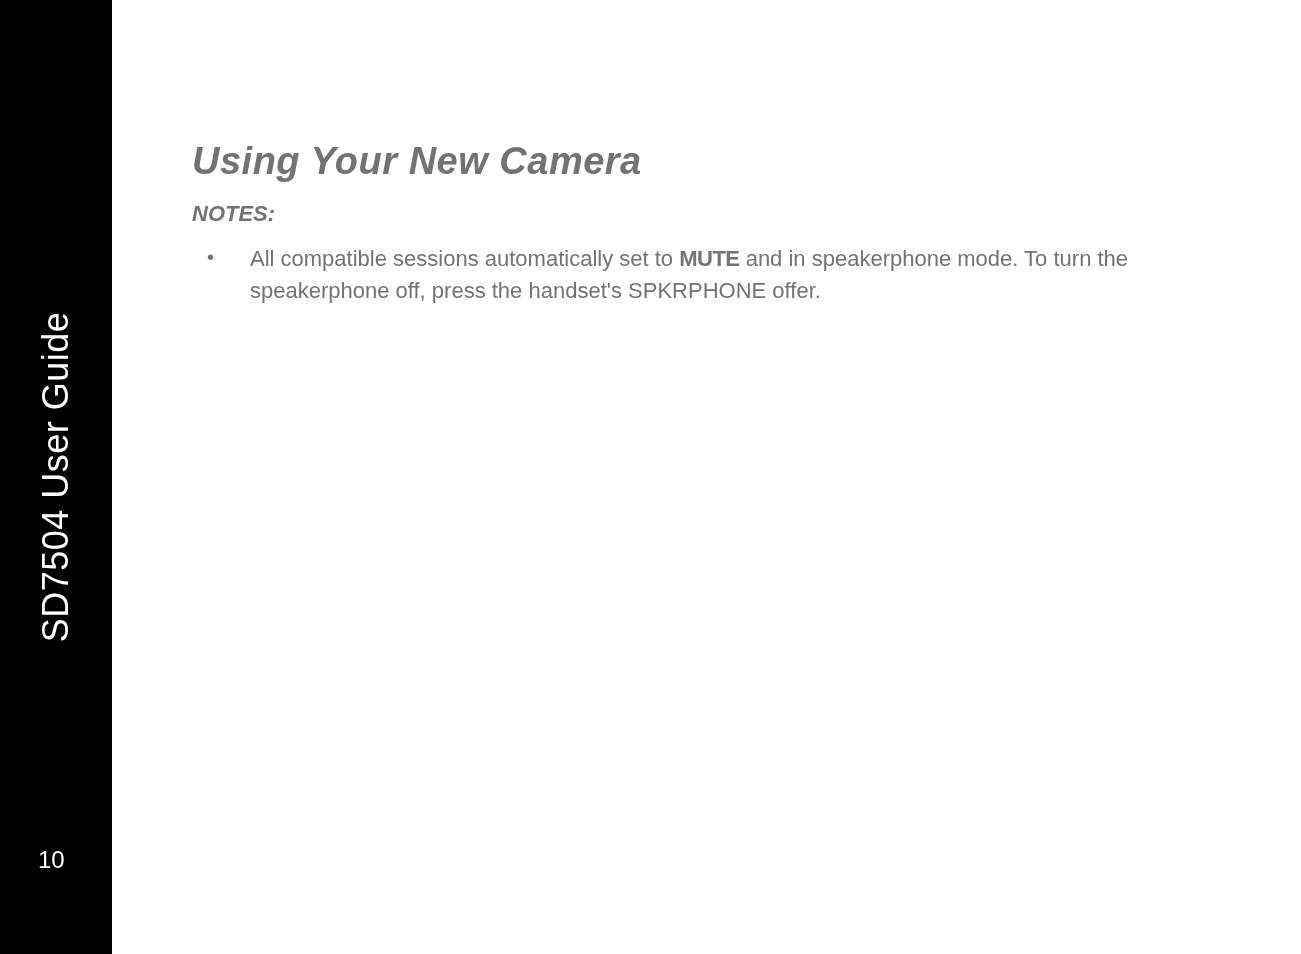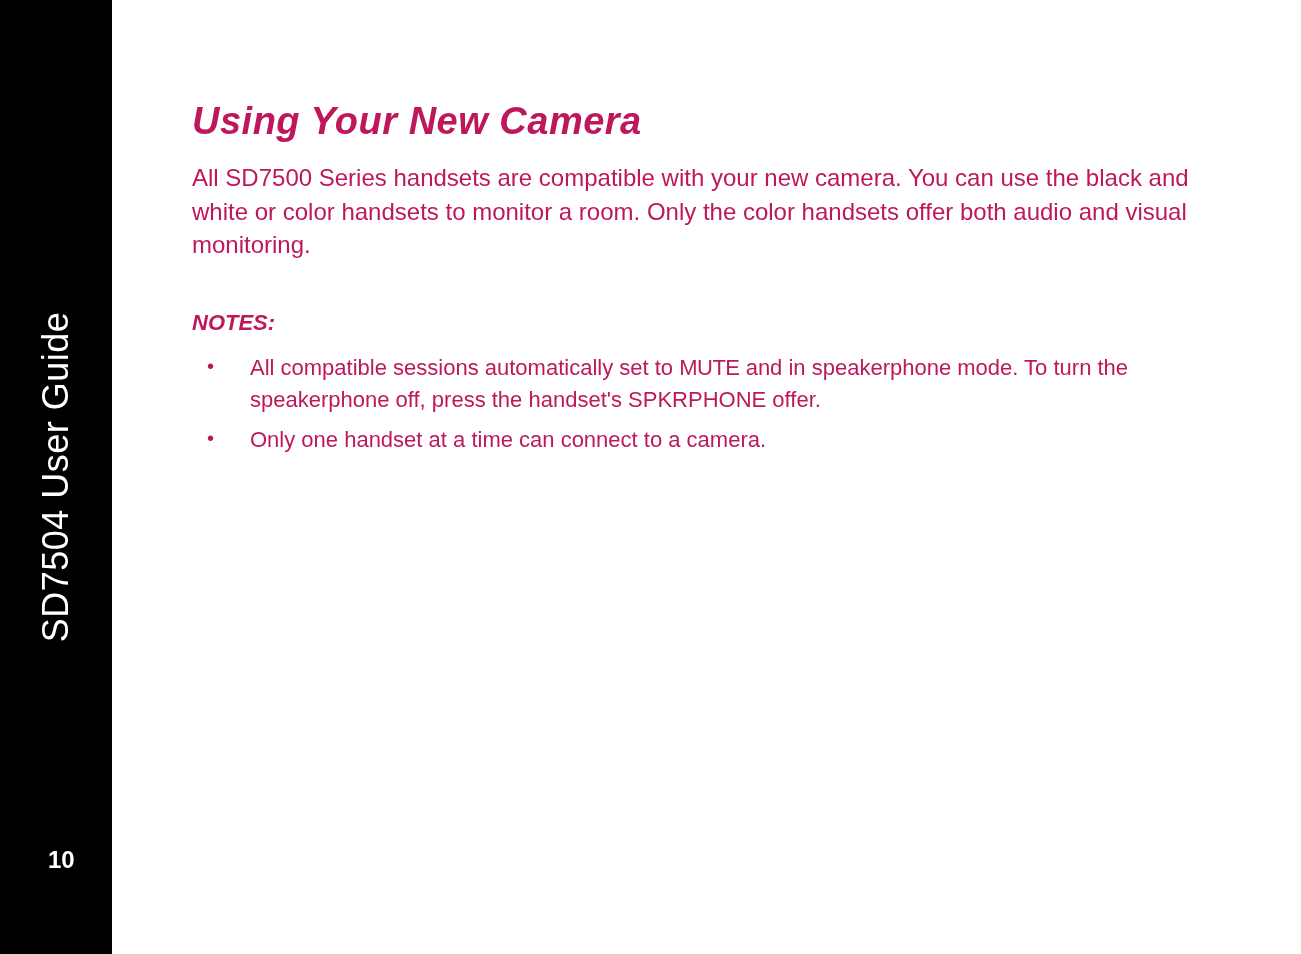--- a/index.html
+++ b/index.html
@@ -30,29 +30,30 @@
       transform: translate(-50%, -50%) rotate(-90deg);
       transform-origin: center center;
       white-space: nowrap;
       font-size: 36px;
       font-weight: 400;
       letter-spacing: 0.5px;
     }
     .page-number {
       position: absolute;
       bottom: 80px;
-      left: 48px;
+      left: 38px;
       font-size: 24px;
-      font-weight: 700;
+      font-weight: 400;
       text-align: right;
     }
     .content {
       flex: 1;
       padding: 100px 90px 40px 80px;
-      color: #be185d;
+      color: #737373;
+      margin-top: 40px;
     }
     .heading {
       font-size: 38px;
       font-weight: 700;
       font-style: italic;
       margin-bottom: 18px;
       letter-spacing: 0.5px;
     }
     .intro {
       font-size: 24px;
@@ -77,42 +78,38 @@
       position: relative;
     }
     ul.notes-list li::before {
       content: "•";
       position: absolute;
       left: 15px;
       top: 0;
       font-size: 20px;
     }
     .mute-word {
-      font-weight: 400;
+      font-weight: 700;
       font-family: "Arial Black", Arial, sans-serif;
       letter-spacing: -0.5px;
       font-style: normal;
     }
     .bold {
       font-weight: 400;
     }
   </style>
 </head>
 <body>
 
 <div class="sidebar">
   <div class="sidebar-title">SD7504 User Guide</div>
   <div class="page-number">10</div>
 </div>
 
 <div class="content">
   <h1 class="heading">Using Your New Camera</h1>
-  <p class="intro">All SD7500 Series handsets are compatible with your new camera. You can use the black and white or color handsets to monitor a room. Only the color handsets offer both audio and visual monitoring.</p>
   <div class="notes-label">NOTES:</div>
   <ul class="notes-list">
     <li>
       <span>All compatible sessions automatically set to </span><span class="mute-word">MUTE</span><span> and in speakerphone mode. To turn the speakerphone off, press the handset's </span><span class="bold">SPKRPHONE</span><span> offer.</span>
     </li>
-    <li>
-      <span>Only one handset at a time can connect to a camera.</span>
-    </li>
   </ul>
 </div>
 
 </body></html>

